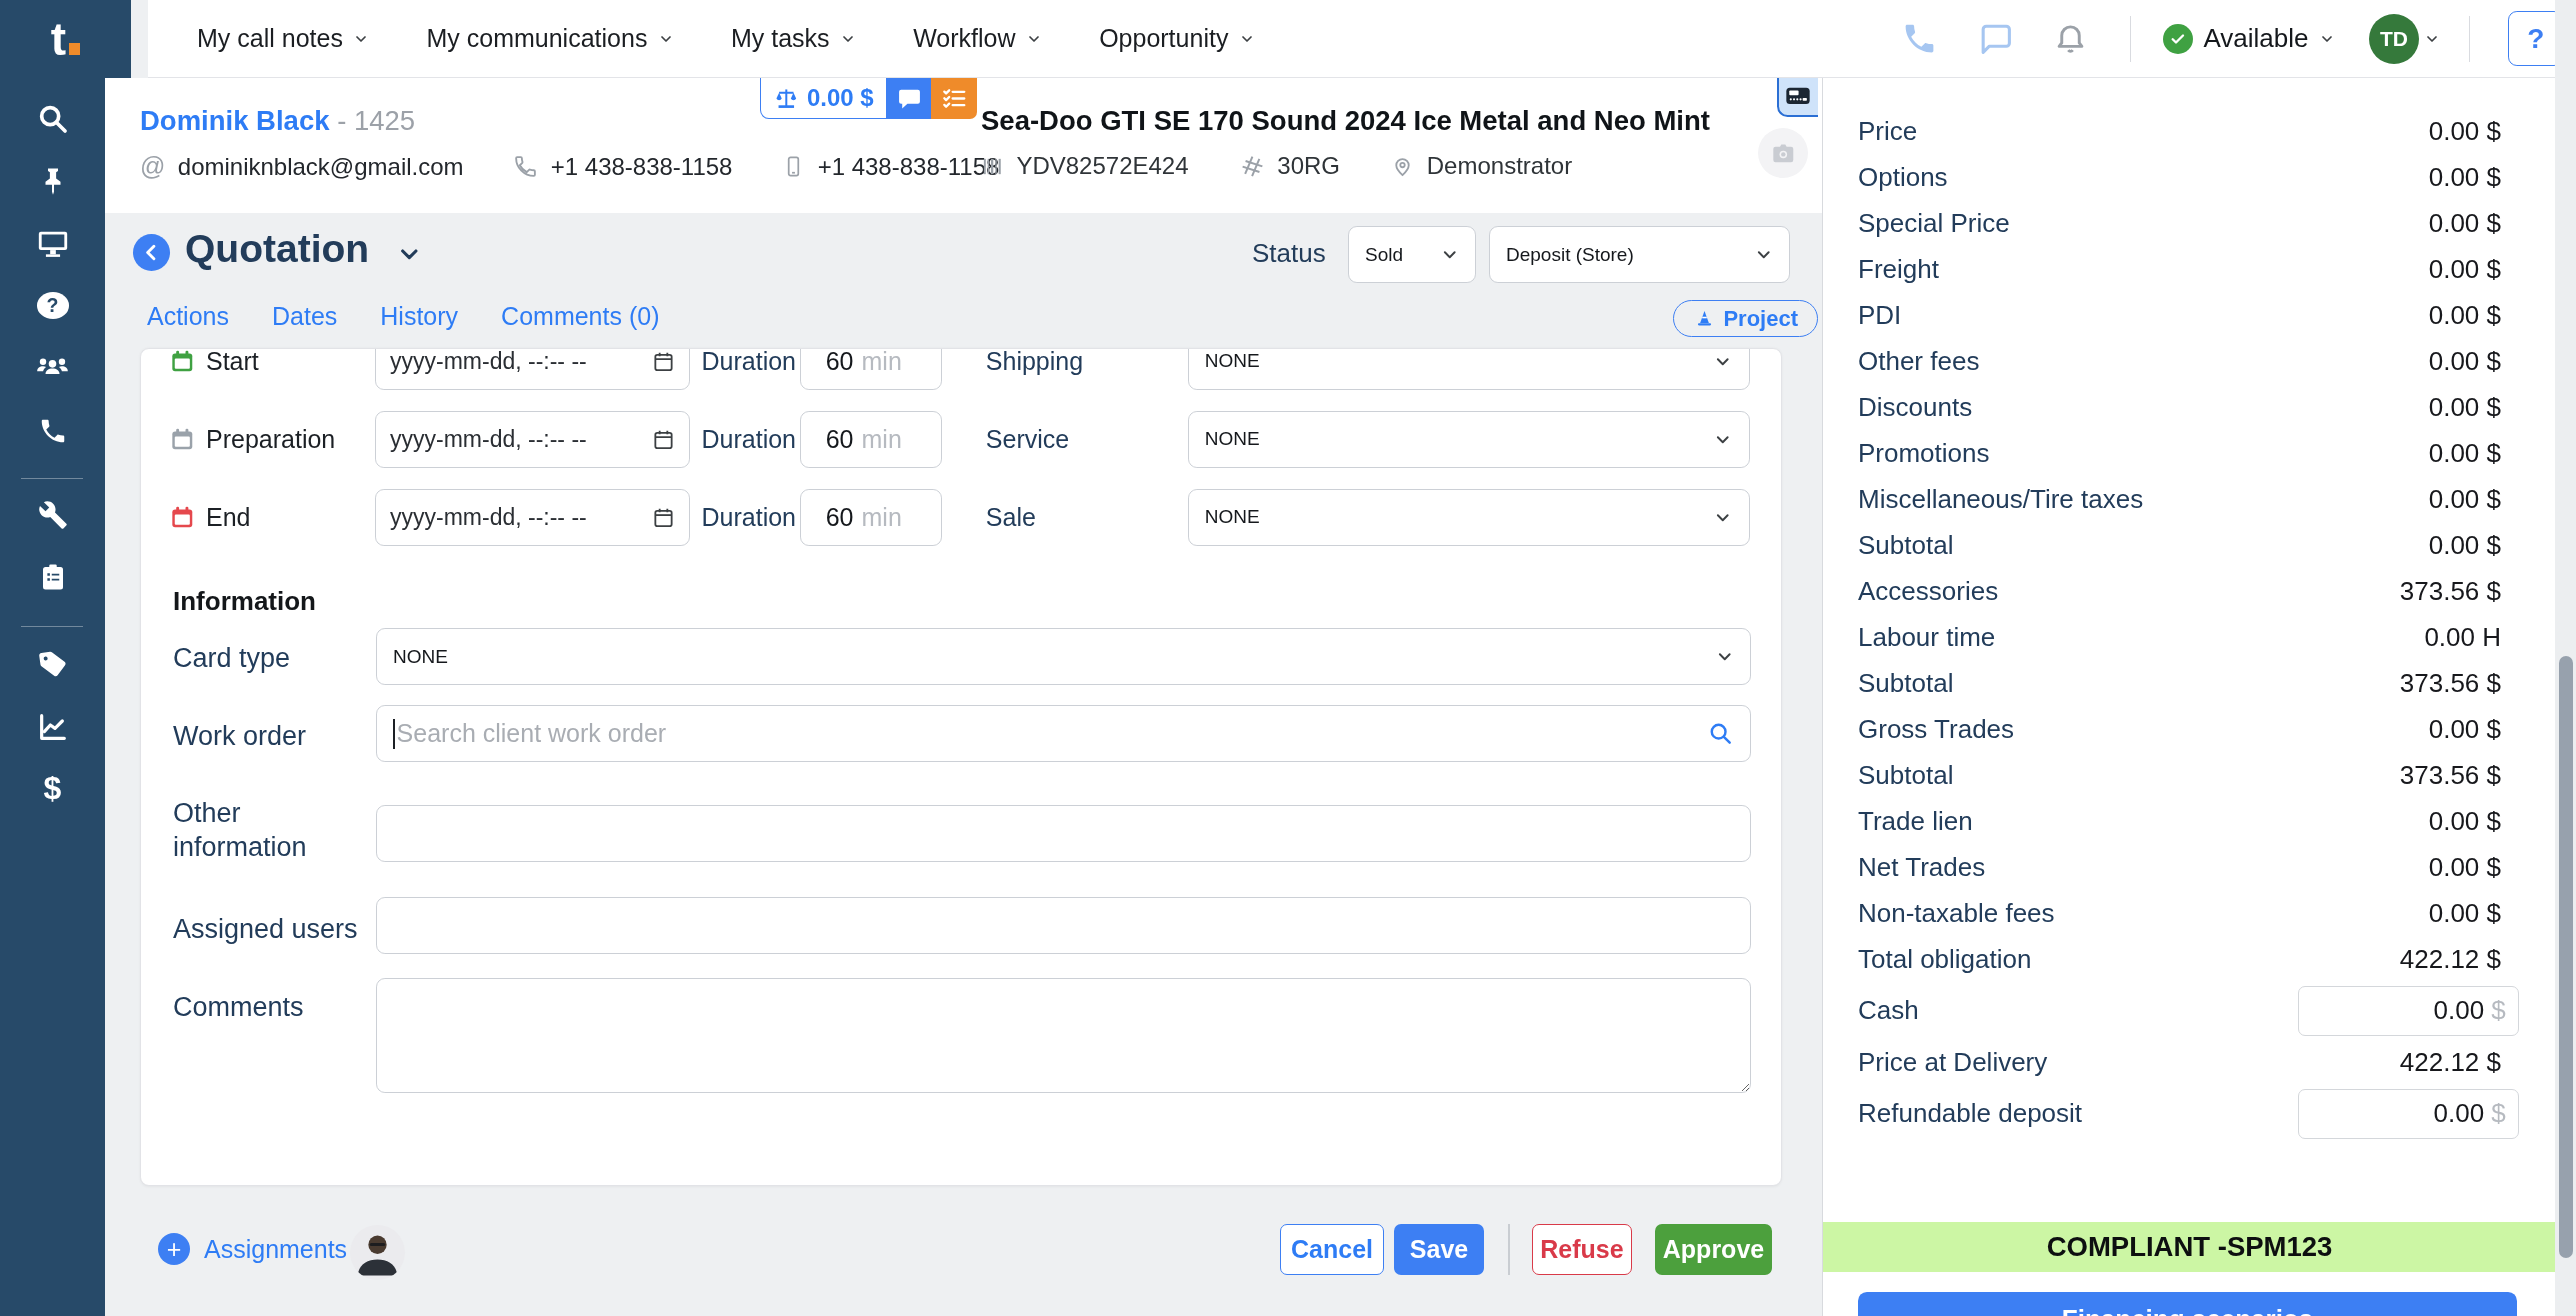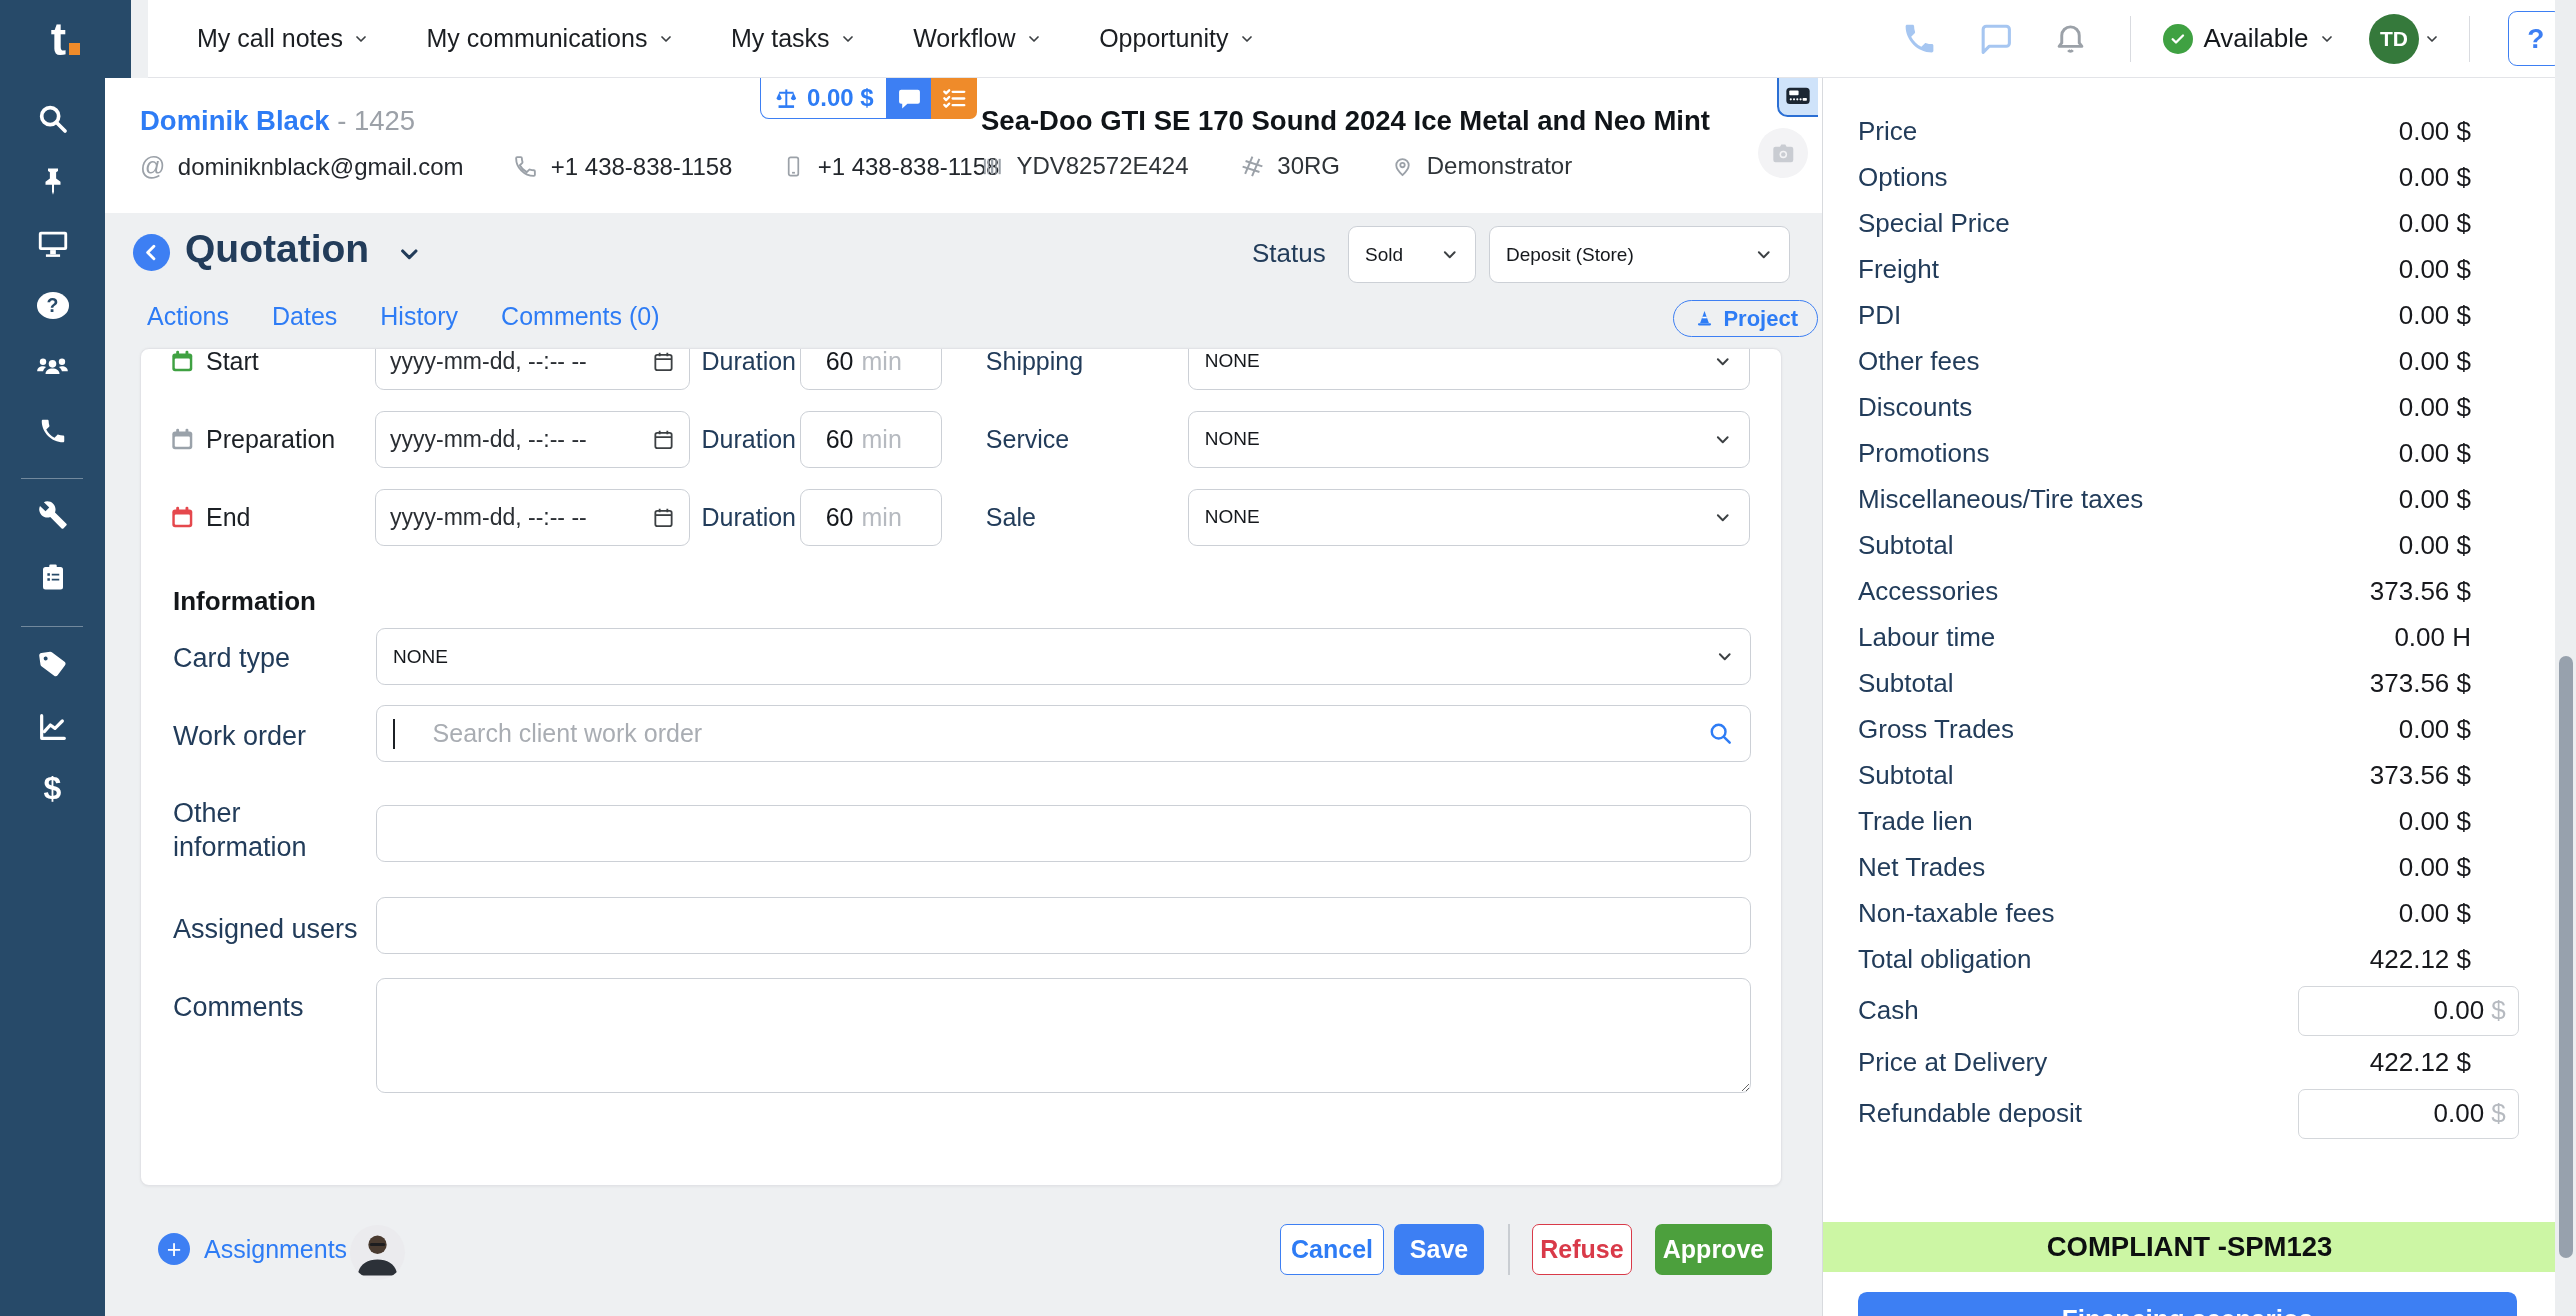--- a/index.html
+++ b/index.html
@@ -73,21 +73,21 @@
   .dur-label { width:85px; margin-left:11.5px; font-size:25px; color:#223c5a; }
   .dur-input { width:142px; height:57px; margin-left:13.3px; border:1.3px solid #ccd0d6; border-radius:8.9px; display:flex; align-items:center; justify-content:flex-end; padding-right:39px; font-size:25px; gap:8px; }
   .dur-val { color:#15181c; }
   .dur-unit { color:#b6bac0; }
   .sel-label { width:133px; margin-left:44px; font-size:25px; color:#223c5a; }
   .sch-select { width:562px; height:57px; margin-left:69px; }
   #info-title { position:absolute; left:32px; top:237px; font-size:26px; font-weight:bold; color:#14171a; }
   .f-label { position:absolute; left:32px; font-size:27px; color:#223c5a; line-height:34px; }
   .f-input { position:absolute; left:235px; width:1375px; height:57px; background:#fff; border:1.3px solid #ccd0d6; border-radius:8.9px; }
   #card-type-select { top:279px; }
-  #work-order-box { top:356px; display:flex; align-items:center; padding:0 16px;gap:36px; }
+  #work-order-box { top:356px; display:flex; align-items:center; padding:0 16px; }
   .caret-bar { width:1.8px; height:30px; background:#1c2025; }
   .placeholder { color:#a9adb3; font-size:25px; margin-left:1.8px; flex:1; }
   #other-input { top:456px; }
   #assigned-input { top:548px; }
   #comments-area { position:absolute; left:235px; top:629px; width:1375px; height:115px; border:1.3px solid #ccd0d6; border-radius:8.9px; resize:vertical; font-family:"Liberation Sans",sans-serif; }
 
   
   #assign-row { position:absolute; left:53px; top:1020px; display:flex; align-items:center; gap:14px; }
   .plus-circle { width:32px; height:32px; border-radius:50%; background:#3d7ff3; color:#fff; font-size:25px; display:flex; align-items:center; justify-content:center; }
   #assign-label { color:#2e7cf5; font-size:25px; }
@@ -95,21 +95,21 @@
   .btn { position:absolute; top:1011px; height:51px; border-radius:7px; font-size:25px; font-weight:bold; display:flex; align-items:center; justify-content:center; cursor:pointer; }
   #btn-cancel { left:1175px; width:104px; background:#fff; border:1.3px solid #3d7ff3; color:#2e7cf5; }
   #btn-save { left:1289px; width:90px; background:#3d7ff3; color:#fff; }
   #btn-div { position:absolute; left:1403px; top:1011px; width:1.8px; height:51px; background:#c9cdd2; }
   #btn-refuse { left:1427px; width:100px; background:#fff; border:1.3px solid #d93a49; color:#d93a49; }
   #btn-approve { left:1550px; width:117px; background:#4ca03d; color:#fff; }
 
   
   #rightpanel { position:absolute; left:1822px; top:78px; width:733px; height:1238px; background:#fff; border-left:0.9px solid #d8dade; overflow:hidden; }
   #summary-rows { padding:30px 0 0 35px; }
-  .srow { height:46px; display:flex; align-items:center; justify-content:space-between; padding-right:84px; }
+  .srow { height:46px; display:flex; align-items:center; justify-content:space-between; padding-right:54px; }
   .srow .slabel { font-size:26px; color:#223c5a; }
   .srow .svalue { font-size:26px; color:#17181c; }
   .srow.bold .slabel, .srow.bold .svalue { font-weight:normal; }
   .srow.has-input { height:57px; padding-right:36px; }
   .sinput { width:221px; height:50px; border:1.3px solid #d4d7db; border-radius:7px; display:flex; align-items:center; justify-content:flex-end; padding-right:12.4px; gap:7px; background:#fff; }
   .sval-in { font-size:26px; color:#17181c; }
   .ssuf { font-size:26px; color:#b6bac0; }
   #compliance-bar { position:absolute; left:0; top:1144px; width:733px; height:50px; background:#ccf6a4; display:flex; align-items:center; justify-content:center; font-size:27.5px; font-weight:bold; color:#0d0f10; }
   #financing-btn { position:absolute; left:35px; top:1214px; width:659px; height:51px; background:#3d7ff3; border-radius:8.9px; color:#fff; font-weight:bold; font-size:26px; display:flex; align-items:flex-start; justify-content:center; padding-top:12.4px; cursor:pointer; }
 

